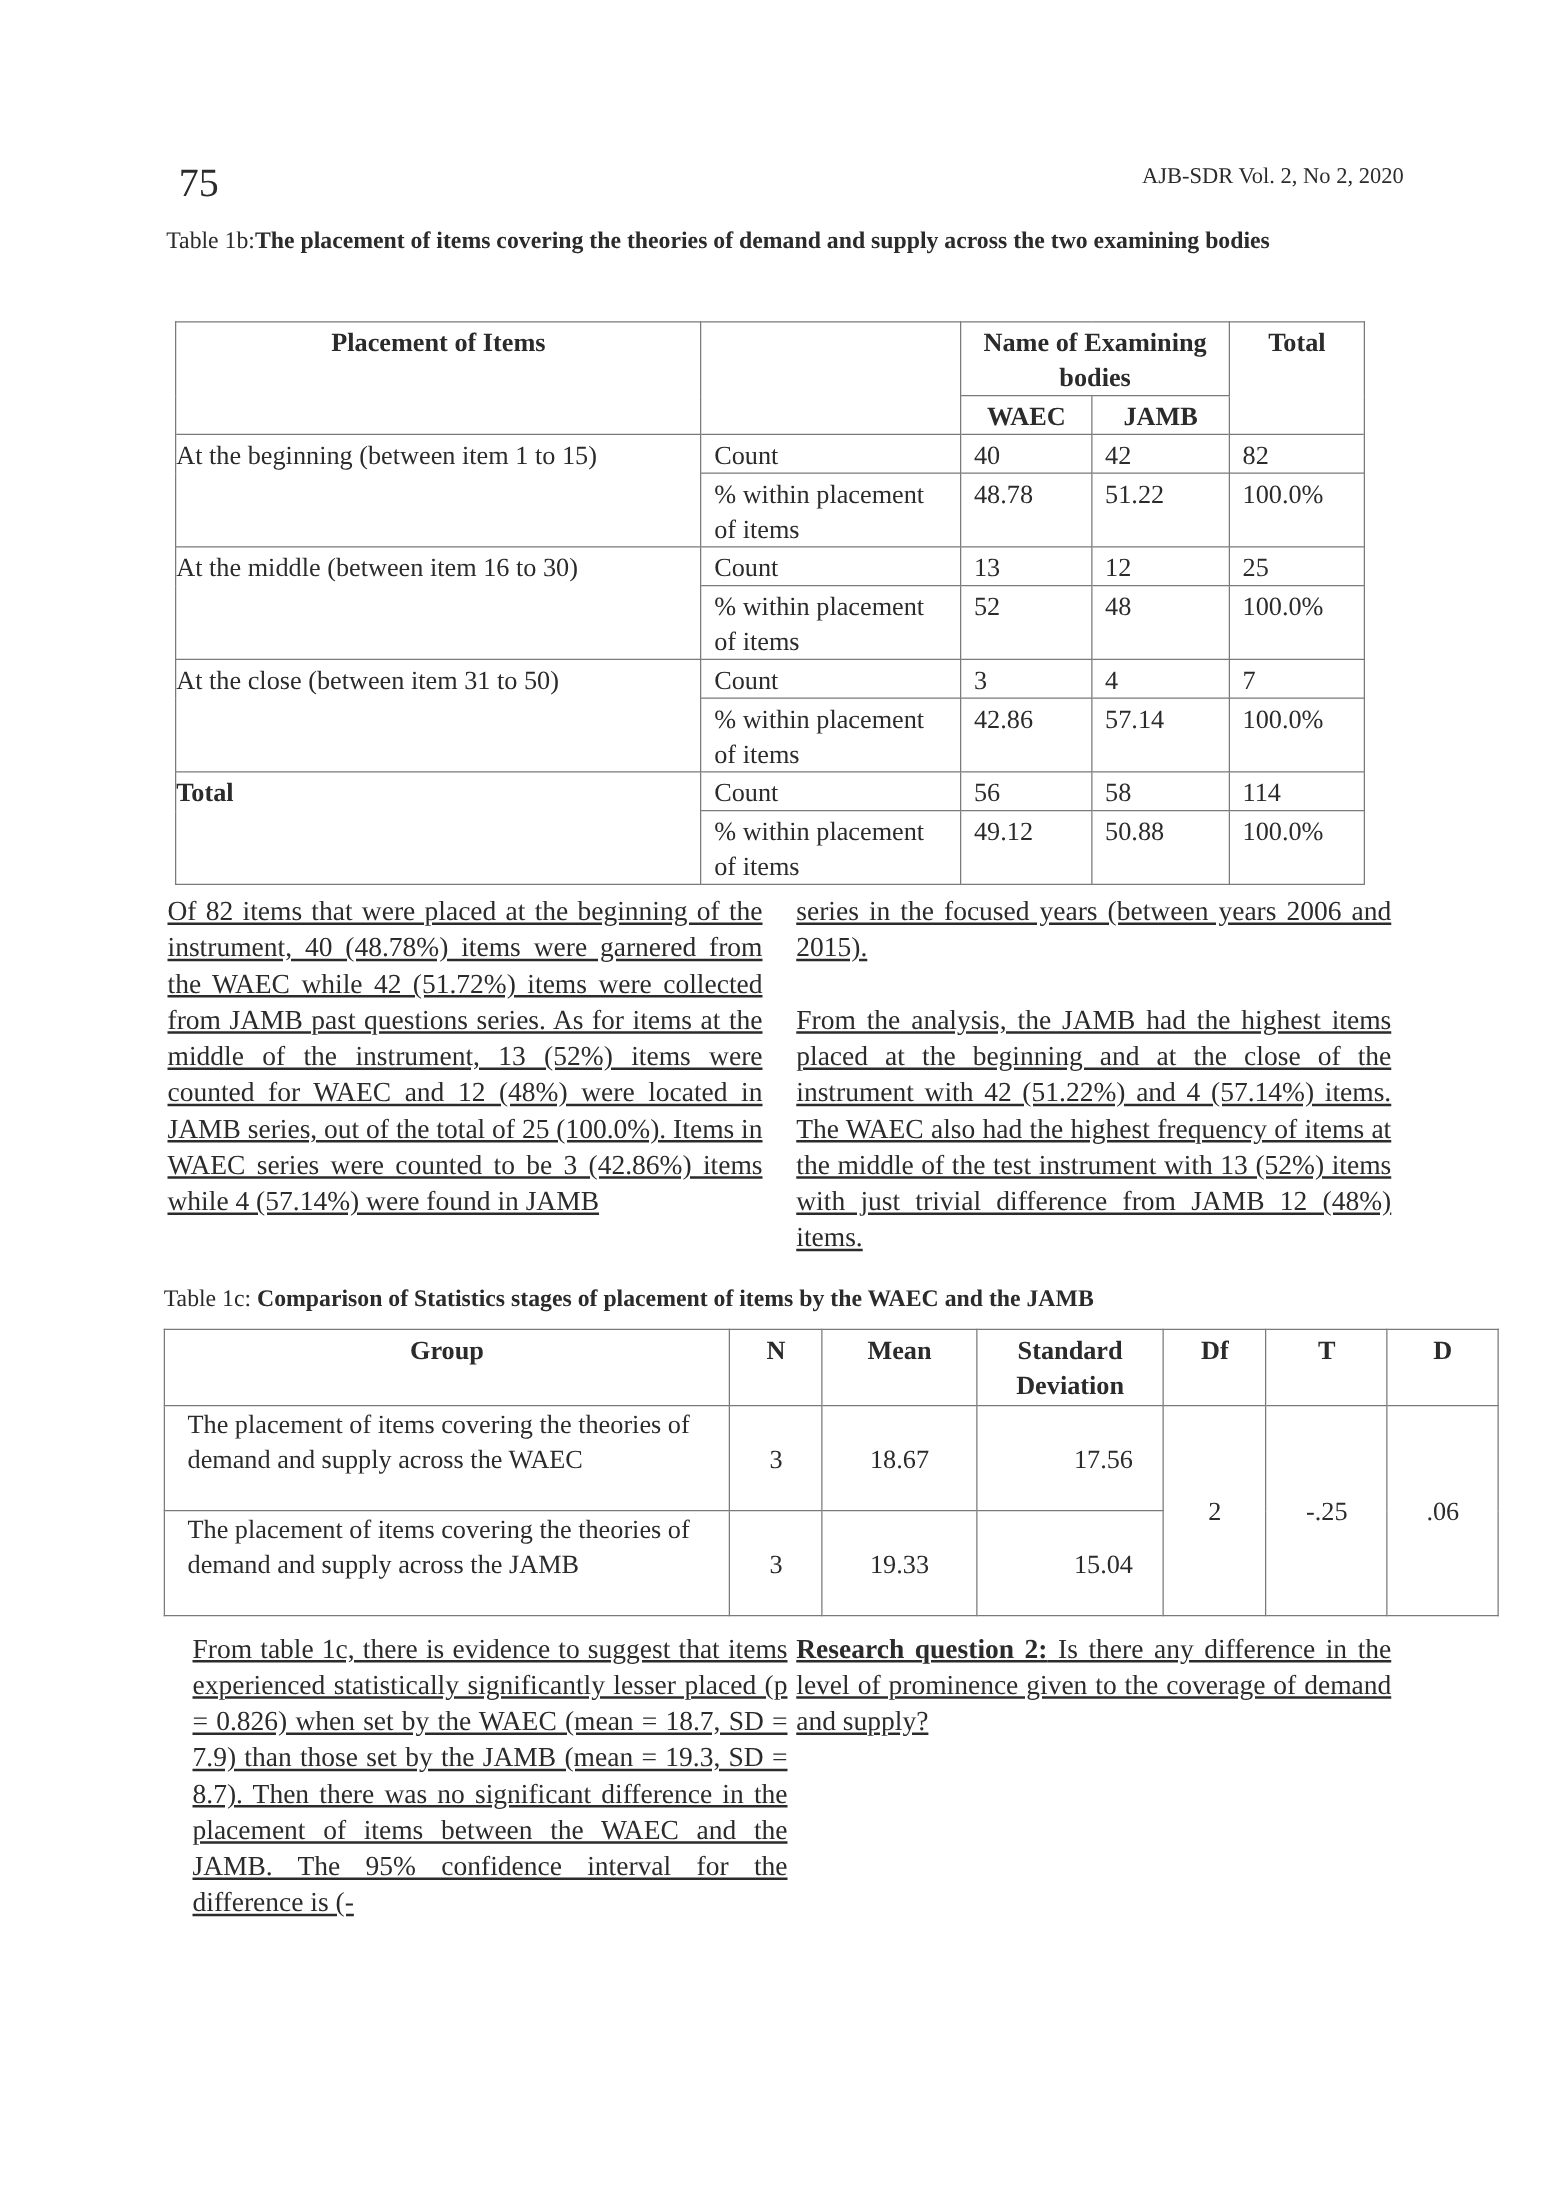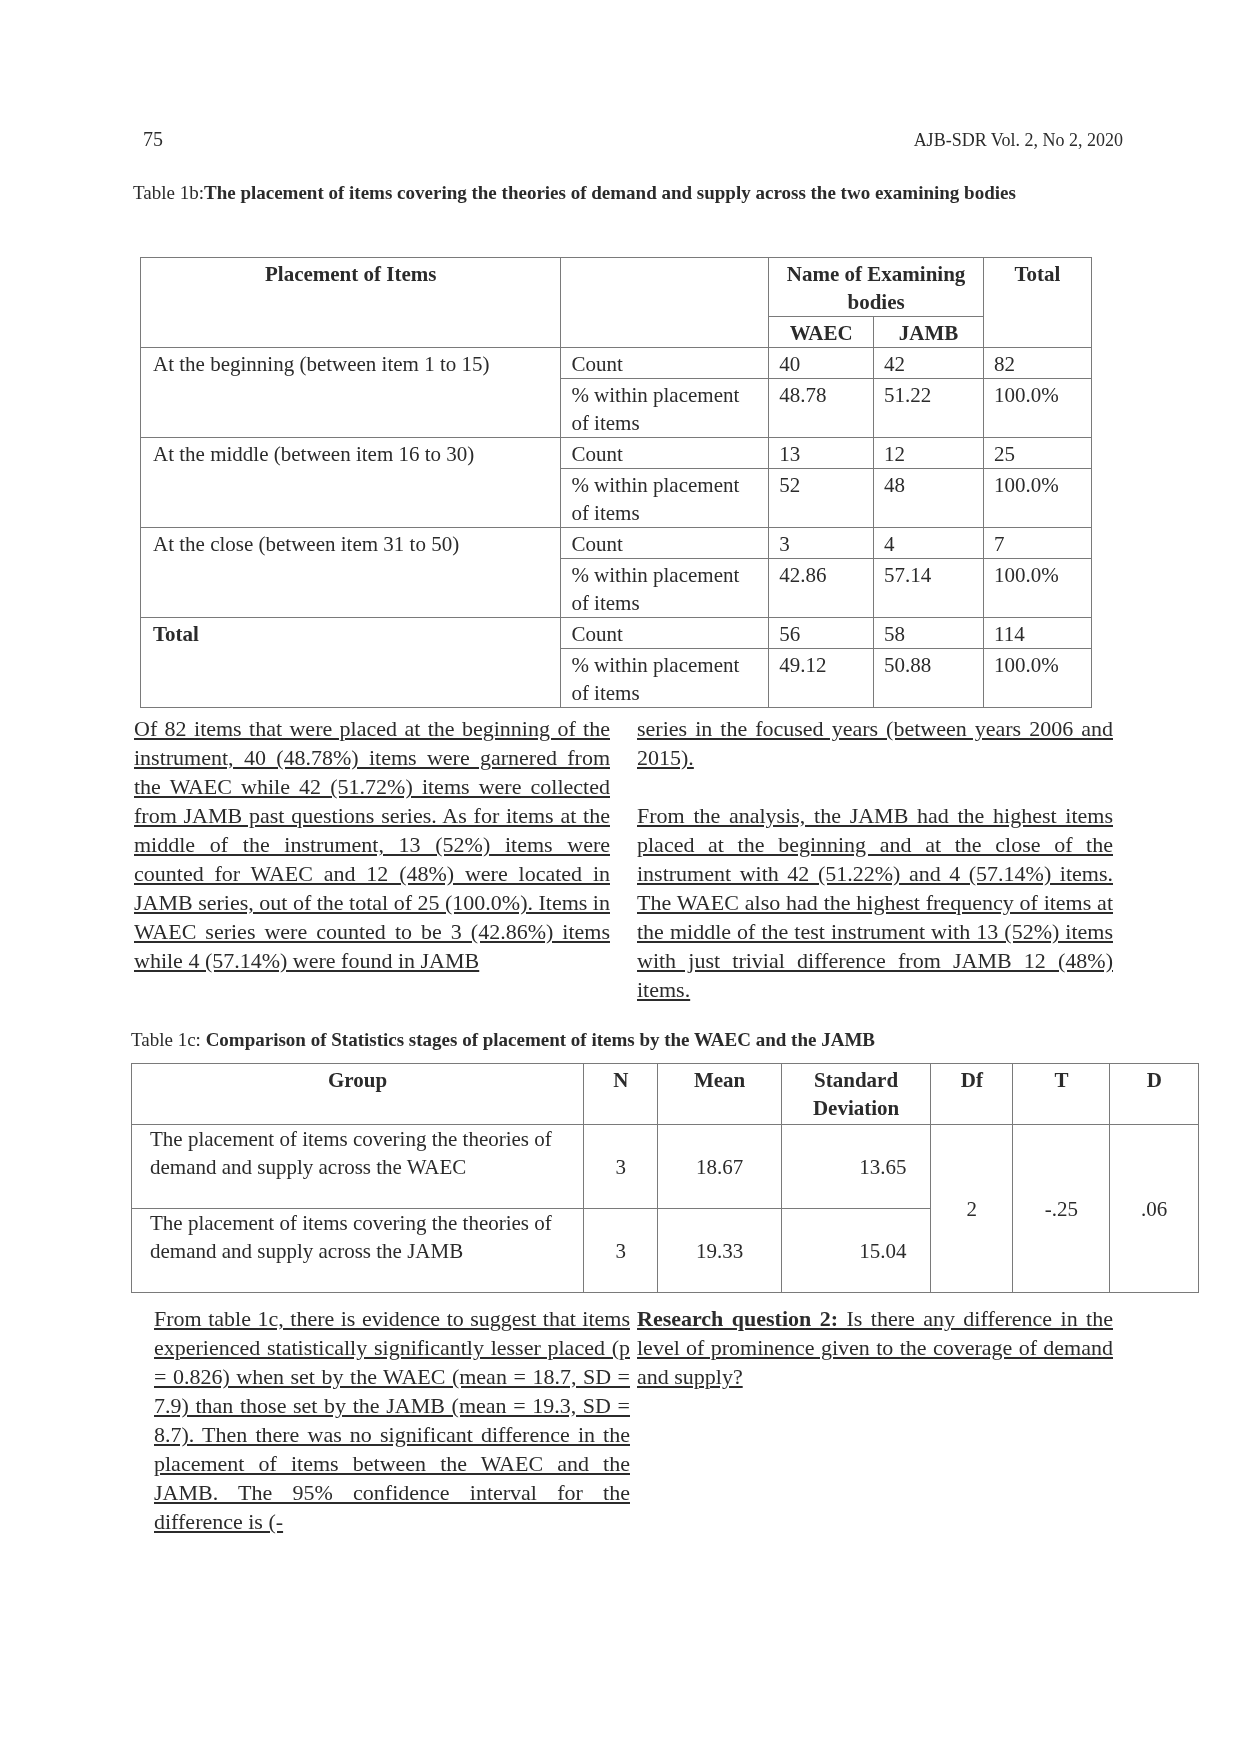--- a/index.html
+++ b/index.html
@@ -2,36 +2,36 @@
 <html><head>
 <meta charset="utf-8">
 <style>
   html, body { margin: 0; padding: 0; background: #ffffff; }
   body {
     width: 1241px; height: 1754px; position: relative; overflow: hidden;
     font-family: "Liberation Serif", "DejaVu Serif", serif;
     color: #2b2b2b;
   }
   .abs { position: absolute; }
-  .page-number { left: 143px; top: 128px; font-size: 20px; text-align: center; }
+  .page-number { left: 143px; top: 128px; font-size: 32px; text-align: center; }
   .journal-ref { right: 118px; top: 130px; font-size: 18px; text-align: right; }
 
   .caption { font-size: 19px; line-height: 29px; color: #2b2b2b; }
   .caption b { color: #2b2b2b; }
 
   table { border-collapse: collapse; position: absolute; }
   td, th { border: 1.5px solid #7a7a7a; vertical-align: top; padding: 0; }
   th { font-weight: bold; font-size: 21px; line-height: 28px; text-align: center; }
   td { font-size: 21px; line-height: 28px; }
 
   
   #t1b { left: 140px; top: 257px; width: 952px; }
   #t1b td { padding: 2px 10px 0 10px; }
   #t1b th { padding: 2px 4px 0 4px; }
-  #t1b td.first { padding-left: 12px; }
+  #t1b td.first { padding-left: 0; }
 
   
   #t1c { left: 131px; top: 1063px; width: 1068px; }
   #t1c th { padding: 2px 4px 0 4px; }
   #t1c td { padding: 0 10px; }
   #t1c td.center { text-align: center; vertical-align: middle; }
   #t1c td.right { text-align: right; vertical-align: middle; padding-right: 24px; }
   #t1c td.group { padding-left: 18px; }
 
   .col { position: absolute; width: 476px; font-size: 22px; line-height: 29px;
@@ -155,21 +155,21 @@
     <th>Mean</th>
     <th>Standard Deviation</th>
     <th>Df</th>
     <th>T</th>
     <th>D</th>
   </tr>
   <tr style="height:84px">
     <td class="group">The placement of items covering the theories of demand and supply across the WAEC</td>
     <td class="center">3</td>
     <td class="center">18.67</td>
-    <td class="right">13.65</td>
+    <td class="right">17.56</td>
     <td class="center" rowspan="2">2</td>
     <td class="center" rowspan="2">-.25</td>
     <td class="center" rowspan="2">.06</td>
   </tr>
   <tr style="height:84px">
     <td class="group">The placement of items covering the theories of demand and supply across the JAMB</td>
     <td class="center">3</td>
     <td class="center">19.33</td>
     <td class="right">15.04</td>
   </tr>

